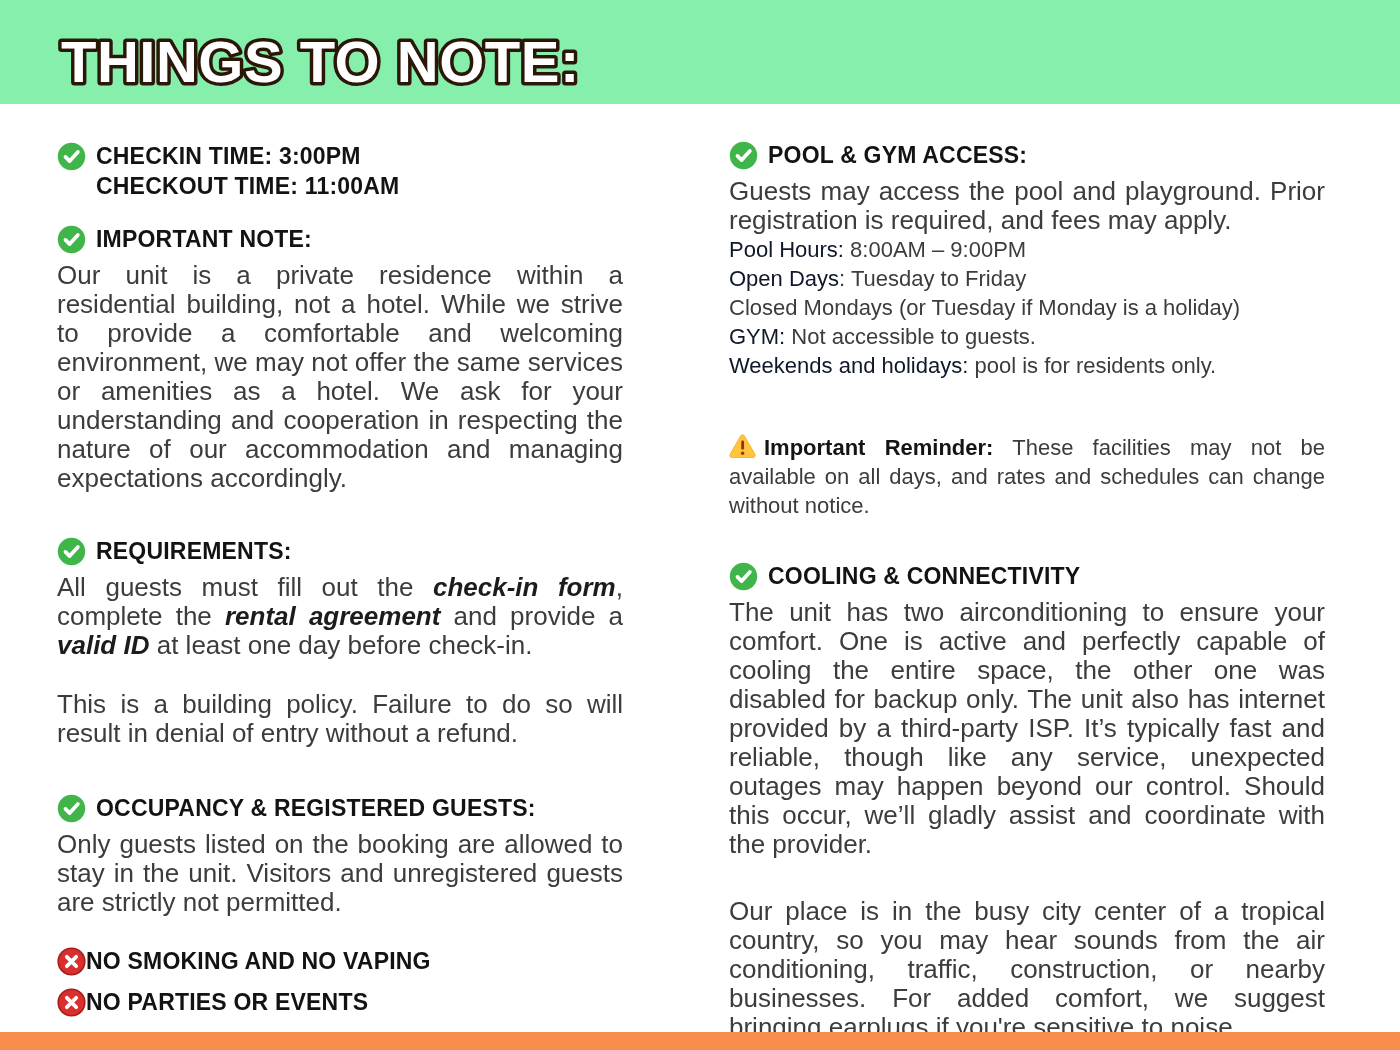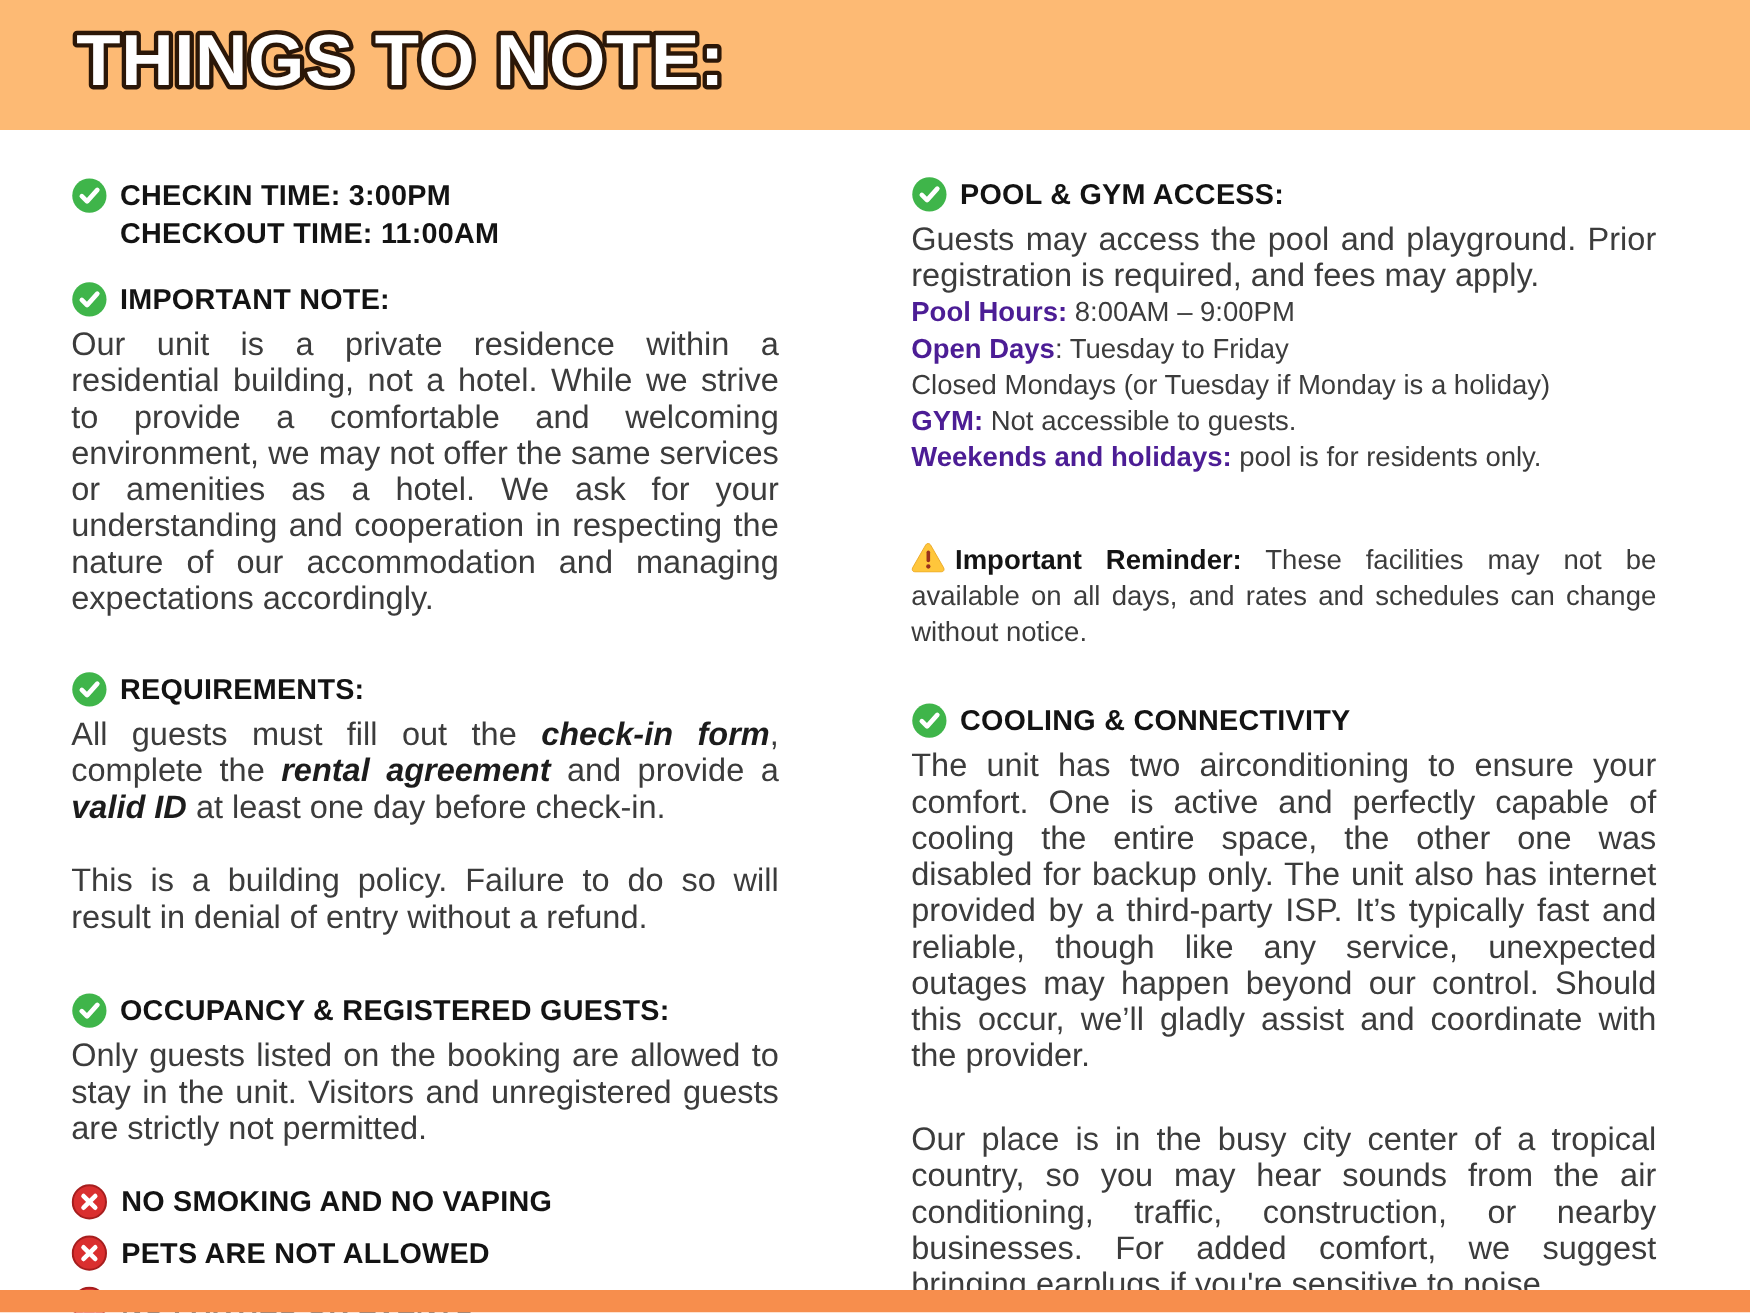--- a/index.html
+++ b/index.html
@@ -6,23 +6,23 @@
   html, body { width: 1400px; height: 1050px; overflow: hidden; }
   body {
     font-family: "Liberation Sans", sans-serif;
     background: #ffffff;
     position: relative;
   }
 
   
   .banner {
     height: 104px;
-    background: #fdba74;
-    display: flex;
-    align-items: flex-start;
+    background: #86efac;
+    display: flex;
+    align-items: flex-end;
     padding-left: 57px;
   }
   .banner-title-text {
     font-family: "Liberation Sans", sans-serif;
     font-weight: 700;
     font-size: 58px;
     letter-spacing: 0.5px;
     fill: #ffffff;
     stroke: #2b1708;
     stroke-width: 7px;
@@ -59,36 +59,35 @@
     margin-bottom: 7px;
   }
   .sec-head .ico { flex: 0 0 auto; display: block; }
   .body-text {
     font-size: 26px;
     line-height: 29px;
     color: #3c3c3c;
     text-align: justify;
   }
   .bi { font-weight: 700; font-style: italic; color: #1c1c1c; }
-  .blabel { font-weight: 700; color: #4c1d95; }
+  .blabel { font-weight: 400; color: #0f172a; }
 
   
   .checkin-row { display: flex; align-items: center; gap: 10px; }
   .checkin-lines { font-size: 23px; font-weight: 700; color: #131313; line-height: 30px; letter-spacing: 0.2px; }
   .sec-checkin { margin-bottom: 24px; }
 
   .sec-important { margin-bottom: 44px; }
   .sec-req { margin-bottom: 46px; }
   .req-p2 { margin-top: 30px; }
   .sec-occ { margin-bottom: 30px; }
 
   .prohibit-item {
     display: flex;
     align-items: center;
-    gap: 11px;
     font-size: 23px;
     font-weight: 700;
     color: #131313;
     letter-spacing: 0.2px;
     margin-bottom: 12px;
   }
 
   .sec-pool { margin-bottom: 53px; }
   .pool-line { font-size: 22px; line-height: 29px; color: #3c3c3c; }
   .sec-reminder { margin-bottom: 42px; }
@@ -164,27 +163,20 @@
         <circle cx="18" cy="18" r="16.5" fill="#DA2F2F" stroke="#A61E1E" stroke-width="2"></circle>
         <path d="M12.2 12.2l11.6 11.6M23.8 12.2L12.2 23.8" stroke="#ffffff" stroke-width="4.6" stroke-linecap="round"></path>
       </svg>
       <span>NO SMOKING AND NO VAPING</span>
     </div>
     <div class="prohibit-item">
       <svg class="ico" width="29" height="29" viewBox="0 0 36 36">
         <circle cx="18" cy="18" r="16.5" fill="#DA2F2F" stroke="#A61E1E" stroke-width="2"></circle>
         <path d="M12.2 12.2l11.6 11.6M23.8 12.2L12.2 23.8" stroke="#ffffff" stroke-width="4.6" stroke-linecap="round"></path>
       </svg>
-      <span>PETS ARE NOT ALLOWED</span>
-    </div>
-    <div class="prohibit-item">
-      <svg class="ico" width="29" height="29" viewBox="0 0 36 36">
-        <circle cx="18" cy="18" r="16.5" fill="#DA2F2F" stroke="#A61E1E" stroke-width="2"></circle>
-        <path d="M12.2 12.2l11.6 11.6M23.8 12.2L12.2 23.8" stroke="#ffffff" stroke-width="4.6" stroke-linecap="round"></path>
-      </svg>
       <span>NO PARTIES OR EVENTS</span>
     </div>
 
   </div>
 
   <div class="col-right">
 
     <section class="sec-pool">
       <div class="sec-head">
         <svg class="ico" width="29" height="29" viewBox="0 0 36 36">

